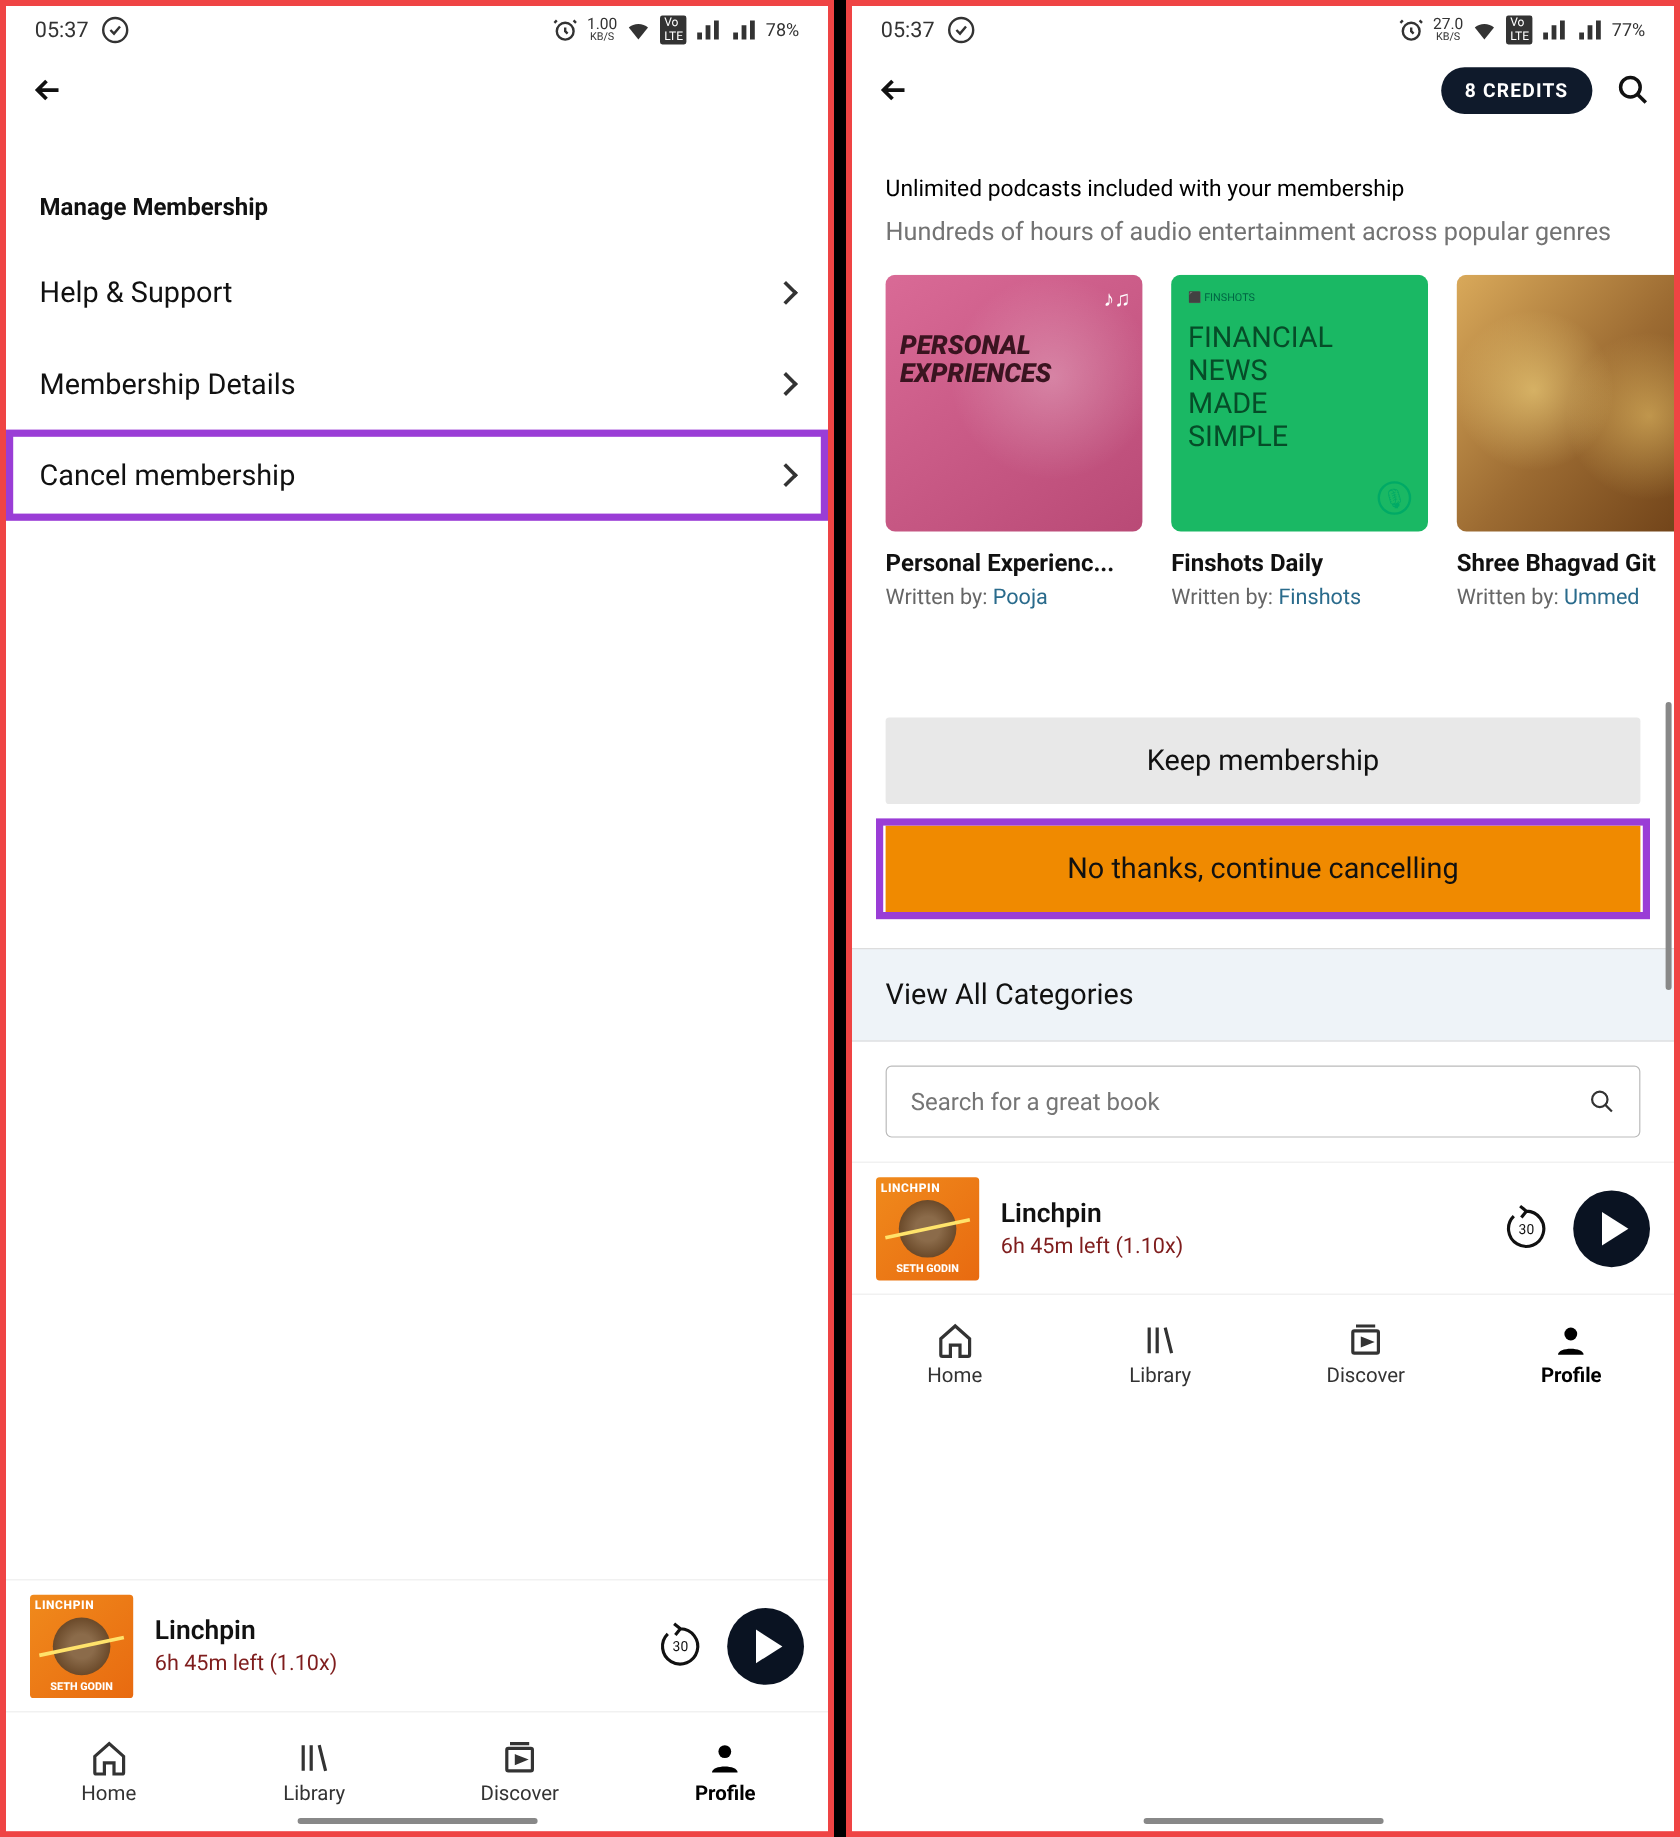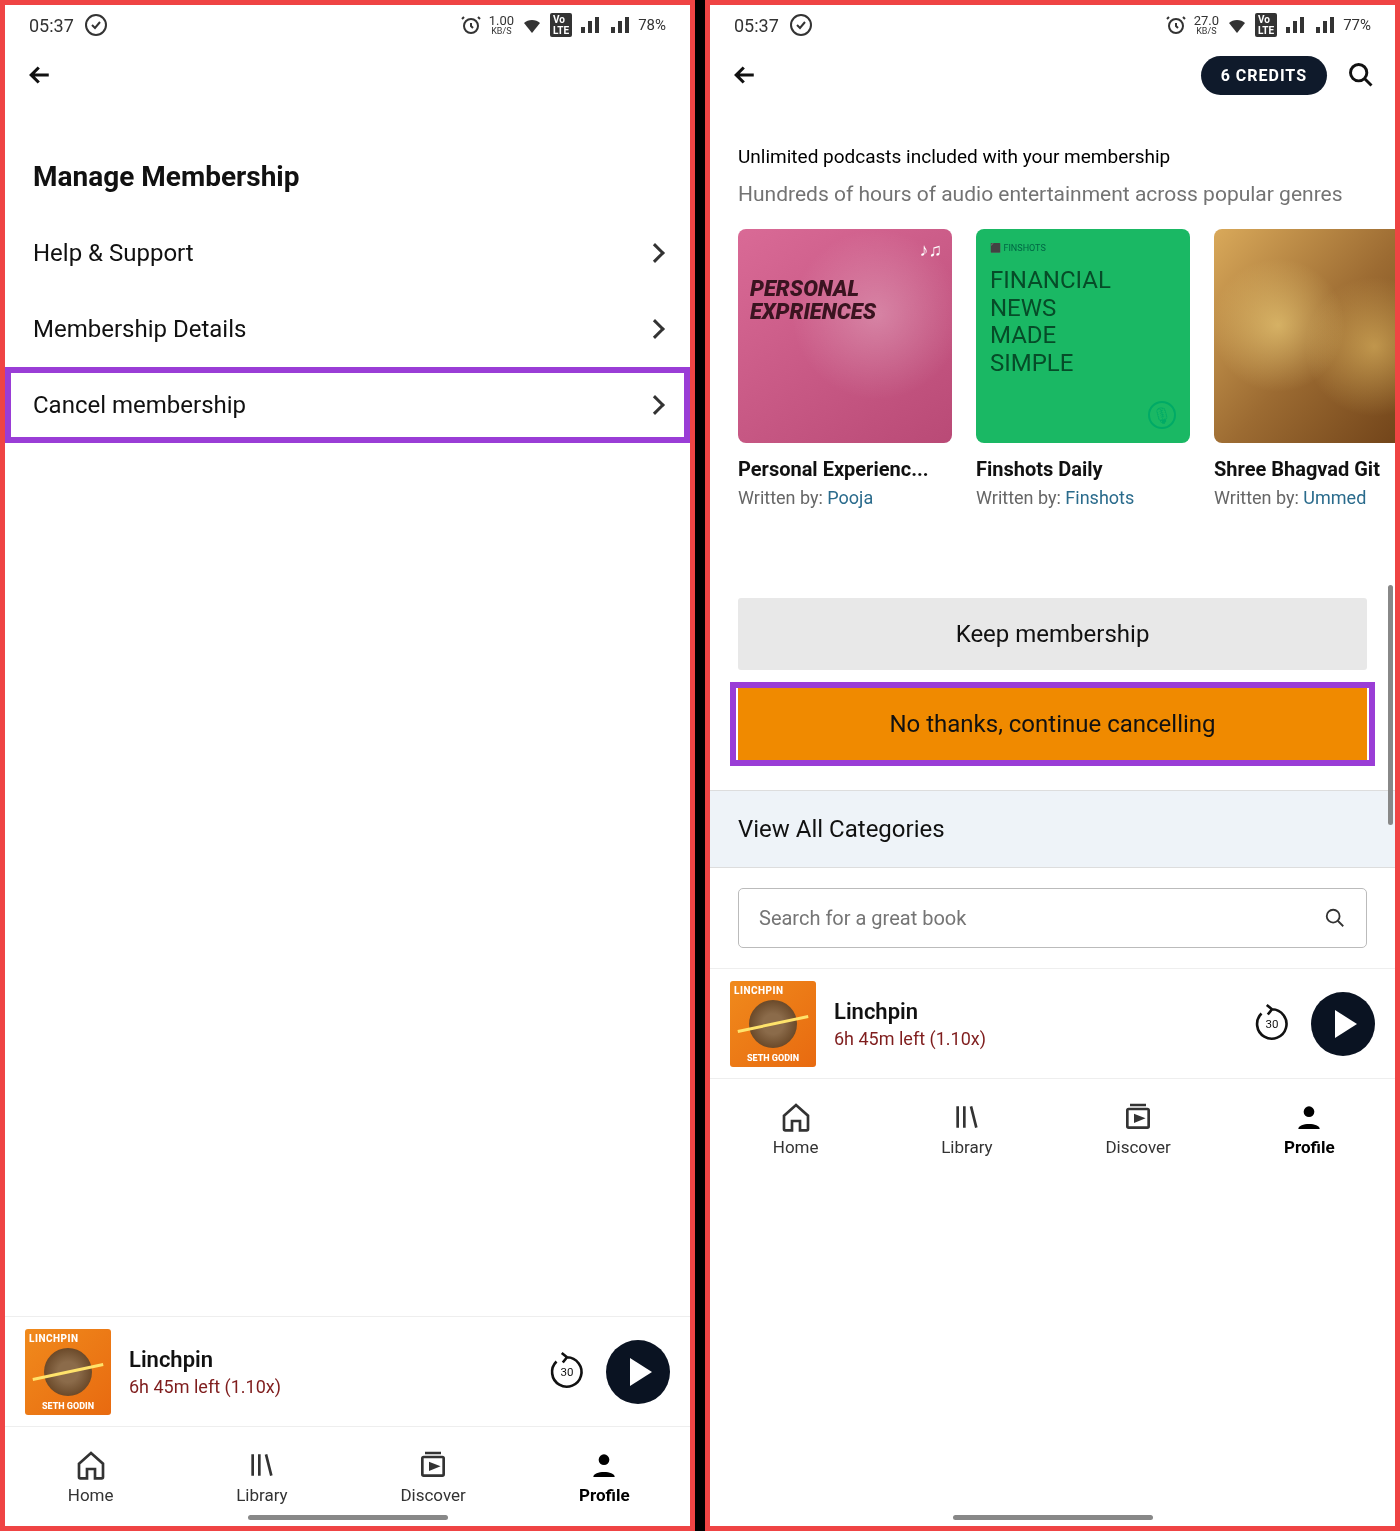--- a/index.html
+++ b/index.html
@@ -5,28 +5,28 @@
 * { margin: 0; padding: 0; box-sizing: border-box; font-family: -apple-system, BlinkMacSystemFont, "Segoe UI", Roboto, sans-serif; }
 body { background: #000; display: flex; gap: 10px; width: 1400px; height: 1531px; }
 .phone { width: 695px; height: 100%; background: #fff; border: 5px solid #ef4444; position: relative; display: flex; flex-direction: column; overflow: hidden; }
 
 
 .status-bar { height: 40px; display: flex; justify-content: space-between; align-items: center; padding: 0 24px; font-size: 18px; color: #333; }
 .status-left { display: flex; align-items: center; gap: 10px; }
 .status-right { display: flex; align-items: center; gap: 6px; font-size: 15px; }
 .status-right .kbs { font-size: 9px; line-height: 1; text-align: center; }
 .status-right .kbs .n { font-size: 13px; }
-.status-right .badge { background:#333; color:#fff; font-size:10px; padding:1px 3px; border-radius:2px; font-weight:bold; }
+.status-right .badge { background:#333; color:#fff; font-size:10px; padding:1px 3px; border-radius:2px; font-weight:normal; }
 
 
 .navbar { height: 60px; display: flex; align-items: center; padding: 0 20px; justify-content: space-between; }
 .credits-pill { background: #0f1a2b; color: #fff; padding: 10px 20px; border-radius: 24px; font-weight: 700; font-size: 16px; letter-spacing: 1px;}
 
 
-.page-title { font-size: 28px; font-weight: 700; padding: 55px 28px 22px; color: #111; }
+.page-title { font-size: 20px; font-weight: 700; padding: 55px 28px 22px; color: #111; }
 .list-row { display: flex; justify-content: space-between; align-items: center; padding: 24px 28px; font-size: 24px; color:#111; }
 .chevron { width: 14px; height: 14px; border-top: 3px solid #333; border-right: 3px solid #333; transform: rotate(45deg); }
 .highlight-item { position:relative;align-items:center; }
 .highlight-item::after { content:""; position:absolute; left:0; right:0; top:0; bottom:0; border:6px solid #9a3dd6; pointer-events:none; }
 
 
 .player { margin-top:auto; height: 110px; border-top: 1px solid #eee; display: flex; align-items: center; padding: 0 20px; gap: 18px; }
 .cover { width: 86px; height: 86px; background: linear-gradient(135deg,#f08a1c,#e86a10); position:relative; border-radius:3px; display:flex; flex-direction:column; justify-content:space-between; padding:4px; }
 .cover .t1{font-size:10px;font-weight:800;color:#fff;letter-spacing:0.5px;}
 .cover .t2{font-size:9px;font-weight:800;color:#fff;text-align:center;}
@@ -219,21 +219,21 @@
         </svg>
       <span>77%</span>
     </div>
   </div>
 
   <div class="navbar">
     <svg width="30" height="30" viewBox="0 0 24 24" fill="none" stroke="#111" stroke-width="2.5">
         <path d="M19 12H5M11 6l-6 6 6 6"></path>
       </svg>
     <div style="display:flex;align-items:center;gap:20px;">
-      <div class="credits-pill">6 CREDITS</div>
+      <div class="credits-pill">8 CREDITS</div>
       <svg width="28" height="28" viewBox="0 0 24 24" fill="none" stroke="#111" stroke-width="2.5">
           <circle cx="10" cy="10" r="7"></circle>
           <path d="M21 21l-6-6"></path>
         </svg>
     </div>
   </div>
 
   <div class="section-title">Unlimited podcasts included with your membership</div>
   <div class="section-sub">Hundreds of hours of audio entertainment across popular genres</div>
 

